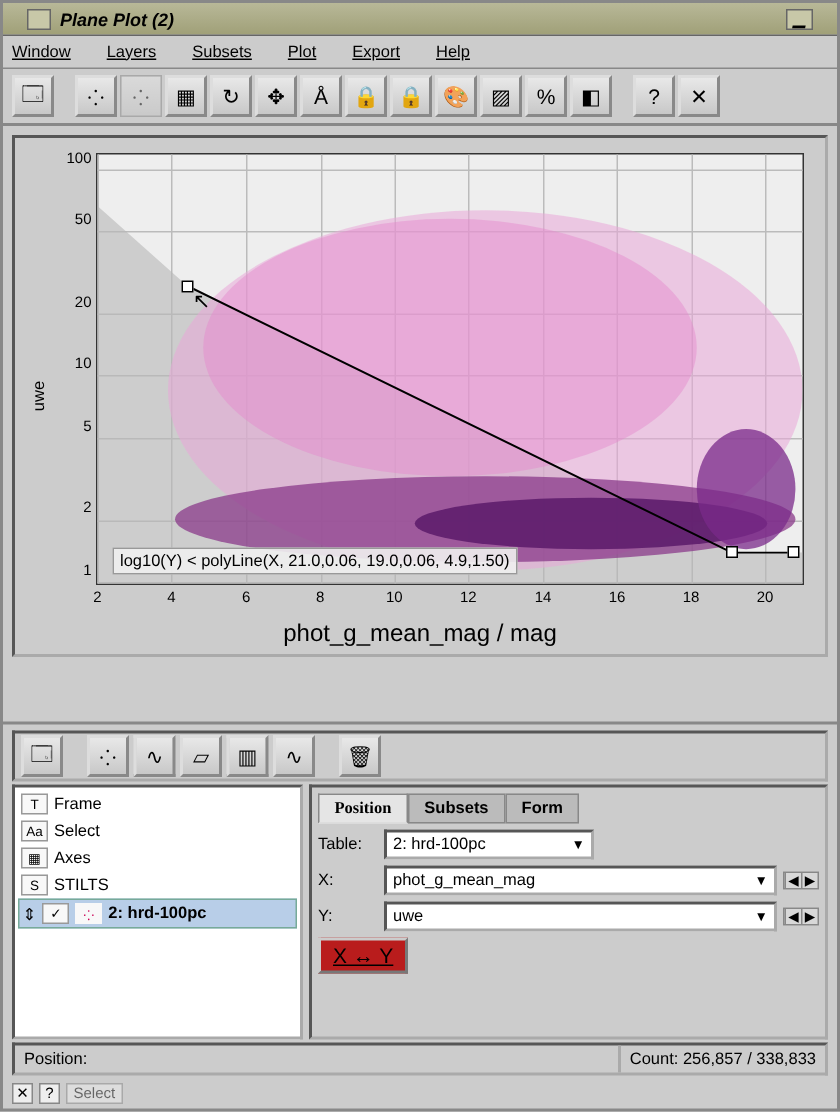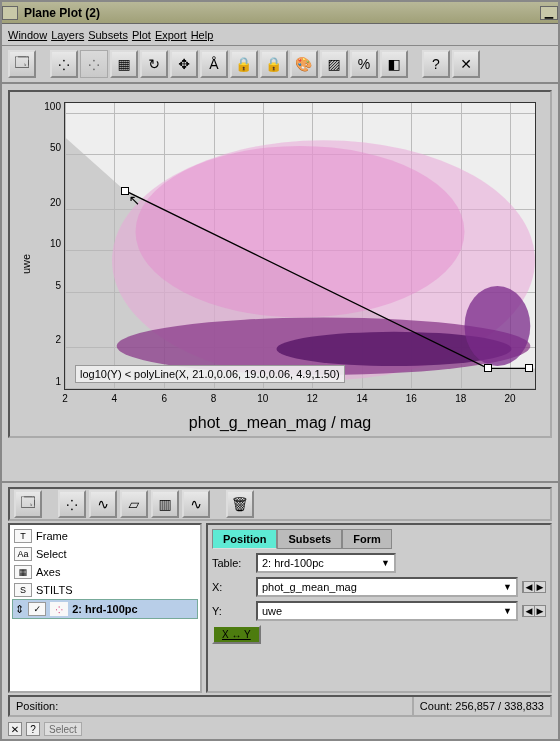--- a/index.html
+++ b/index.html
@@ -1,22 +1,22 @@
 <!DOCTYPE html>
 <html><head>
 <meta charset="utf-8">
 <style>
 * { box-sizing: border-box; margin: 0; padding: 0; }
 body { font-family: "Lucida Sans", Arial, sans-serif; font-size: 11px; background: #999; width: 560px; height: 741px; overflow: hidden; }
 .window { width: 560px; height: 741px; background: #ccc; border: 2px solid #888; display: flex; flex-direction: column; }
-.titlebar { height: 22px; background: linear-gradient(#b8b898, #a0a078); display: flex; align-items: center; padding: 0 0; border-bottom: 1px solid #666; }
+.titlebar { height: 22px; background: linear-gradient(#b8b898, #a0a078); display: flex; align-items: center; padding: 0 16px; border-bottom: 1px solid #666; font-style: italic; }
 .titlebar .sysmenu { width: 16px; height: 14px; border: 1px solid #666; background: #c8c8a8; margin-right: 6px; }
 .titlebar .title { font-weight: bold; font-size: 12px; }
 .titlebar .min { margin-left: auto; width: 18px; height: 14px; border: 1px solid #666; background: #c8c8a8; display:flex; align-items:flex-end; justify-content:center; }
-.menubar { height: 22px; background: #ccc; display: flex; align-items: center; padding: 0 6px; gap: 4px; border-bottom: 1px solid #888; }
+.menubar { height: 22px; background: #ccc; display: flex; align-items: center; padding: 0 6px; gap: 24px; border-bottom: 1px solid #888; }
 .menubar span { text-decoration: underline; text-decoration-color: #000; cursor: default; }
 .toolbar { height: 38px; background: #ccc; display: flex; align-items: center; padding: 0 6px; gap: 2px; border-bottom: 2px solid #888; }
 .tbtn { width: 28px; height: 28px; border: 1px solid #888; background: linear-gradient(#e8e8e8,#c8c8c8); display: flex; align-items: center; justify-content: center; font-size: 14px; }
 .tbtn.raised { border: 2px outset #ddd; }
 .sep { width: 10px; }
 .plot-area { flex: 1; background: #ccc; padding: 6px; }
 .plot-panel { border: 2px inset #aaa; background: #ccc; height: 348px; position: relative; }
 .plot-inner { position: absolute; left: 54px; top: 10px; right: 14px; bottom: 46px; background: #eee; border: 1px solid #333; }
 .ylabel { position: absolute; left: 6px; top: 50%; transform: translateY(-50%) rotate(-90deg); font-size: 11px; }
 .xlabel { position: absolute; bottom: 4px; left: 50%; transform: translateX(-50%); font-size: 16px; }
@@ -31,28 +31,28 @@
 .tool-row { height: 34px; background: #ccc; display: flex; align-items: center; gap: 3px; border: 2px inset #aaa; padding: 2px 4px; margin-bottom: 2px;}
 .columns { display: flex; gap: 4px; height: 170px; }
 .leftcol { width: 194px; border: 2px inset #aaa; background: #fff; display:flex; flex-direction:column;}
 .tree { font-size: 11px; padding: 2px; }
 .tree-item { display:flex; align-items:center; gap:4px; padding: 2px 2px; }
 .tree-item.sel { background: #b8cee8; border:1px solid #7a9; }
 .tree-icon { width: 18px; height: 14px; border:1px solid #999; background:#f8f8f8; display:inline-flex; align-items:center; justify-content:center; font-size:9px;}
 .rightcol { flex:1; border: 2px inset #aaa; background: #ccc; padding: 4px; display:flex; flex-direction:column; gap:4px;}
 .tabs { display:flex; }
 .tab { padding: 3px 10px; border:1px solid #888; background:#bbb; font-weight:bold; font-size:11px;}
-.tab.active { background:#5eead4; border-bottom:1px solid #ddd; }
+.tab.active { background:#e5e5e5; border-bottom:1px solid #ddd;font-family:Liberation Serif, serif; }
 .form-row { display:flex; align-items:center; gap:4px; }
 .form-row label { width: 40px; }
 .combo { flex:1; border: 2px inset #aaa; background:#fff; padding:2px 4px; font-size:11px; display:flex; align-items:center; justify-content:space-between; }
 .combo .arrow { font-size:9px;}
 .spin { width:24px; border:1px solid #888; background:#d8d8d8; display:flex; }
 .spin span{ width:12px; text-align:center; font-size:9px; border-left:1px solid #888;}
-.btn { border: 2px outset #ccc; background:#4d7c0f; padding:2px 8px; font-size:10px;text-decoration:underline; }
+.btn { border: 2px outset #ccc; background:#b91c1c; padding:2px 8px; font-size:14px;text-decoration:underline; }
 .statusbar { height: 22px; border: 2px inset #aaa; background:#ccc; display:flex; align-items:center; margin: 2px 6px; }
 .status-left { flex:1; padding:0 6px; border-right:2px inset #aaa; height:100%; display:flex; align-items:center;}
 .status-right { padding:0 6px; }
 .footer { height: 20px; display:flex; align-items:center; gap:4px; padding: 0 6px; }
 .footer .chk { width:14px; height:14px; border:1px solid #888; background:#eee; display:inline-flex; align-items:center; justify-content:center; font-size:10px;}
 svg.cloud { width:100%; height:100%; }
 </style>
 </head>
 <body>
 

